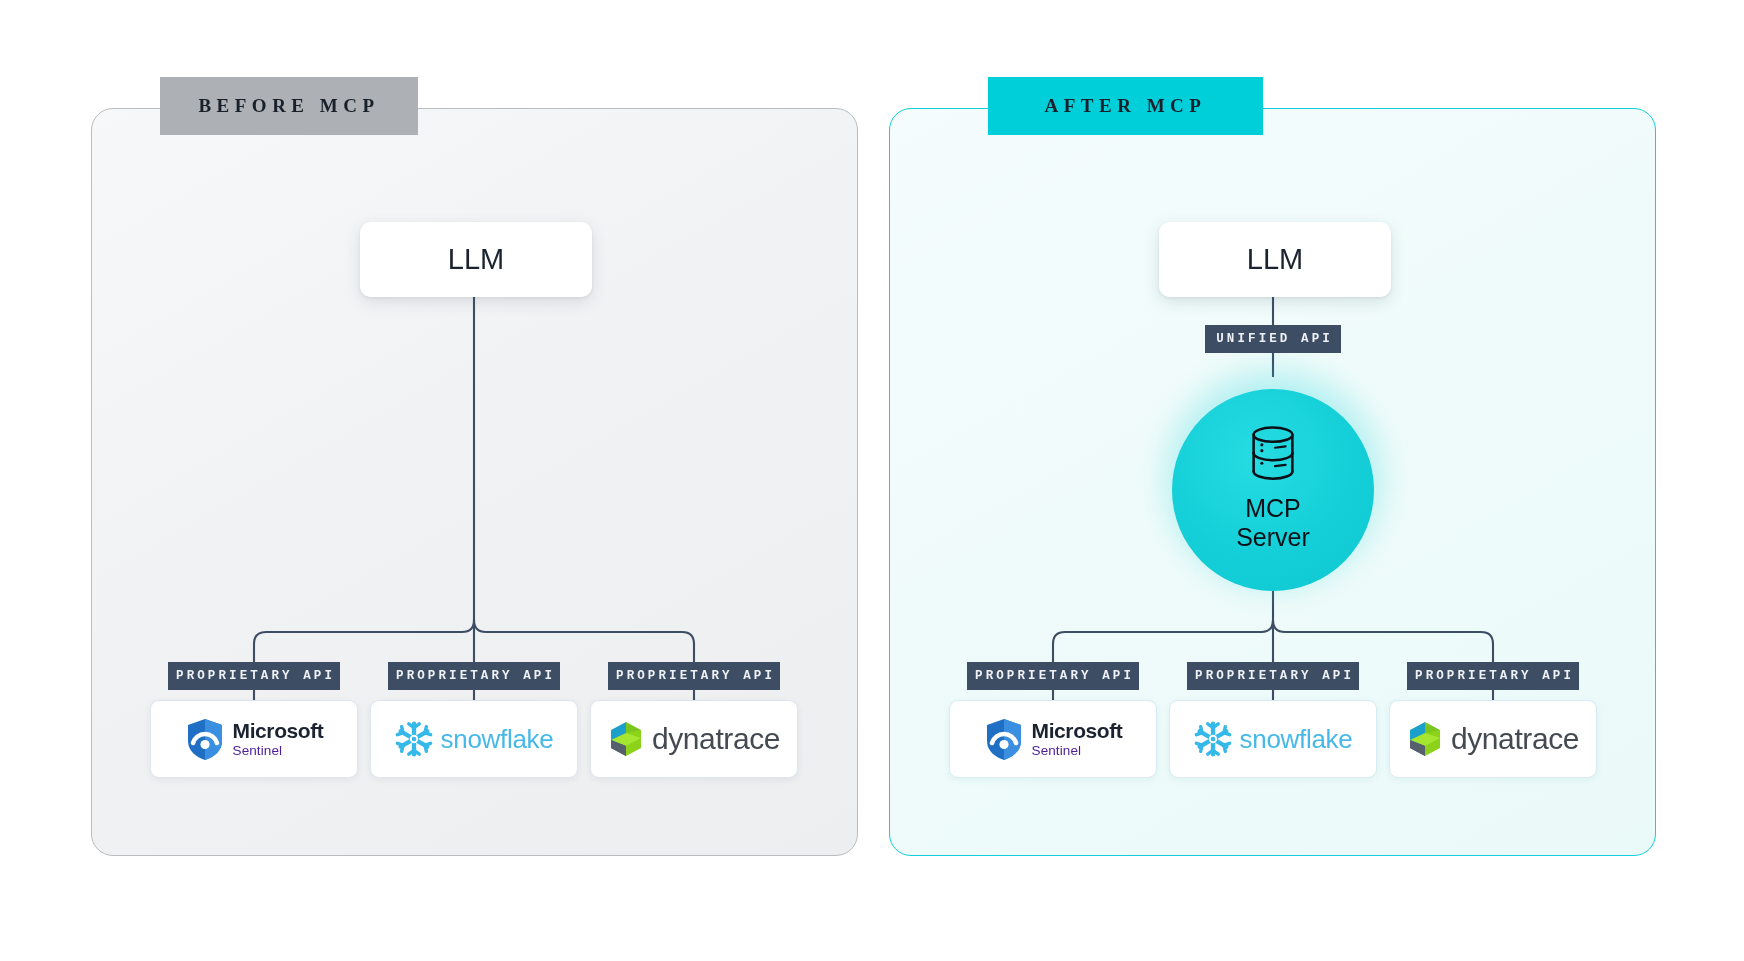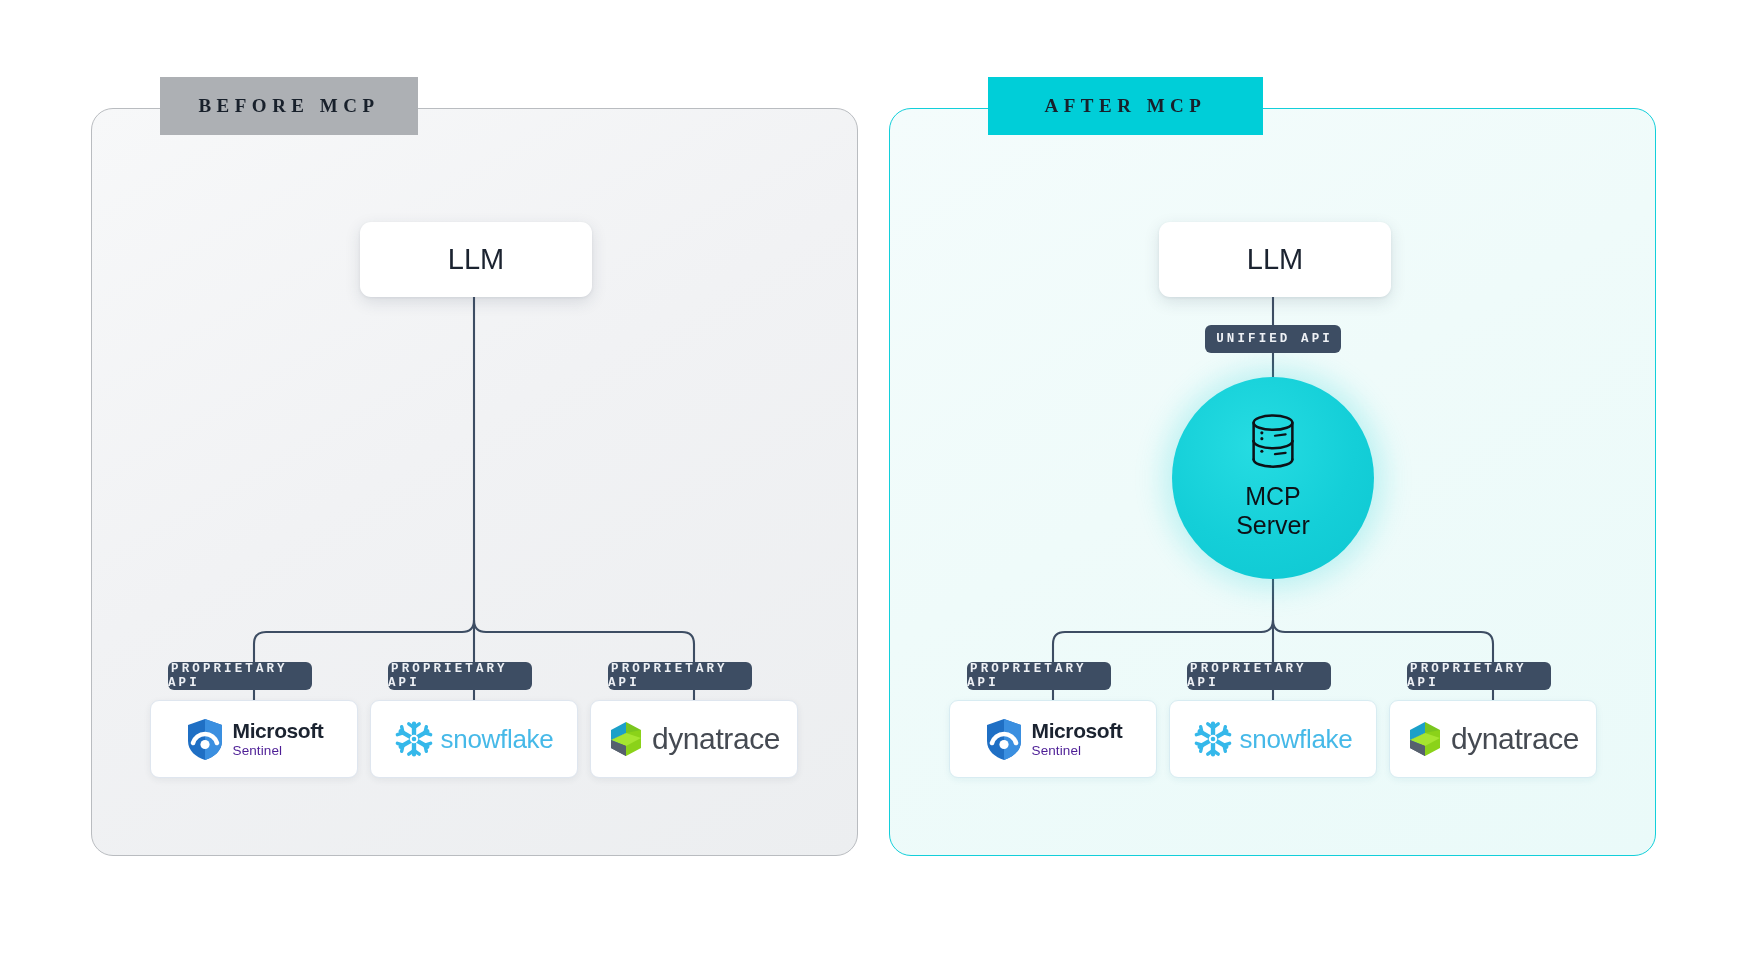--- a/index.html
+++ b/index.html
@@ -49,45 +49,45 @@
     box-shadow: 0 5px 16px rgba(40,55,75,0.13), 0 1px 3px rgba(40,55,75,0.08);
   }
   .llm-before { left: 360px; top: 222px; }
   .llm-after  { left: 1159px; top: 222px; }
 
   
   .pill {
     position: absolute;
     height: 28px;
     background: #3d4d63;
-    border-radius: 6px;
+    border-radius: 0;
     display: flex; align-items: center; justify-content: center;
     color: #eef1f5;
     font-family: "Liberation Mono", monospace;
     font-size: 12.5px; font-weight: 700;
     letter-spacing: 3.1px;
     text-indent: 3.1px;
     z-index: 6;
   }
   .pill-unified { width: 136px; left: 1205px; top: 325px; }
-  .pill-prop { width: 144px; top: 662px; }
+  .pill-prop { width: 172px; top: 662px; }
 
   
   .mcp-glow {
     position: absolute;
     left: 1152px; top: 357px;
     width: 243px; height: 243px;
     border-radius: 50%;
     background: radial-gradient(circle, rgba(26,213,220,0.42) 38%, rgba(26,213,220,0.16) 60%, rgba(26,213,220,0) 74%);
     filter: blur(10px);
     z-index: 2;
   }
   .mcp-circle {
     position: absolute;
-    left: 1172px; top: 377px;
+    left: 1172px; top: 389px;
     width: 202px; height: 202px;
     border-radius: 50%;
     background: radial-gradient(circle at 42% 34%, #26dce2 0%, #14cfd8 55%, #0ec6d1 100%);
     display: flex; flex-direction: column;
     align-items: center; justify-content: center;
     z-index: 4;
   }
   .mcp-icon { width: 56px; height: 62px; margin-top: -4px; margin-bottom: 8px; }
   .mcp-label {
     text-align: center; color: #0d1117;

